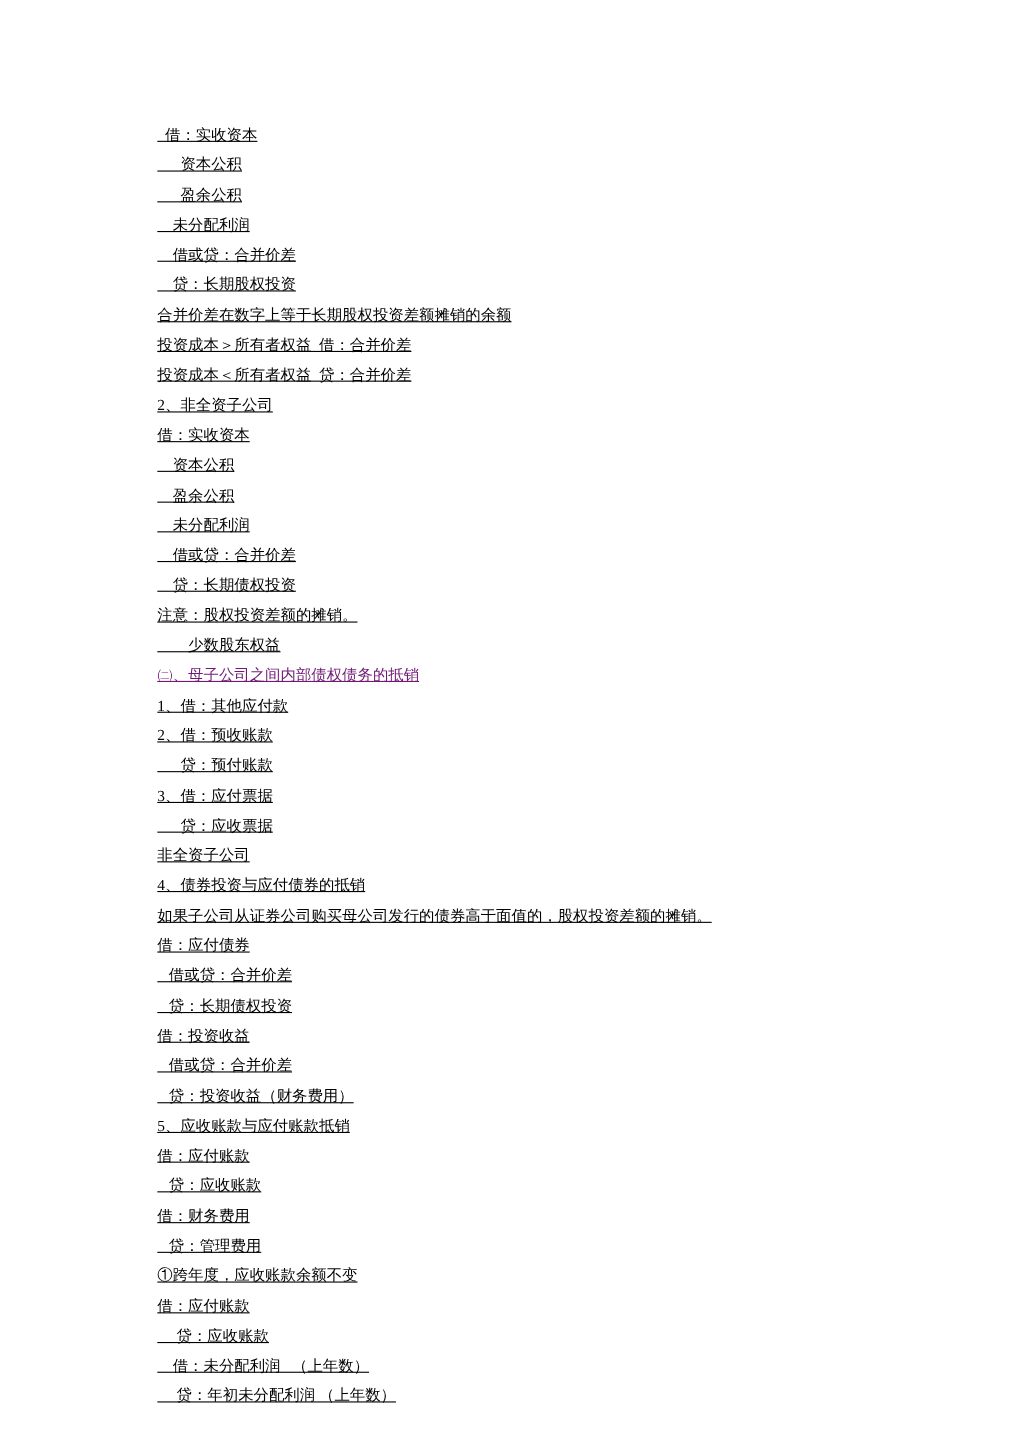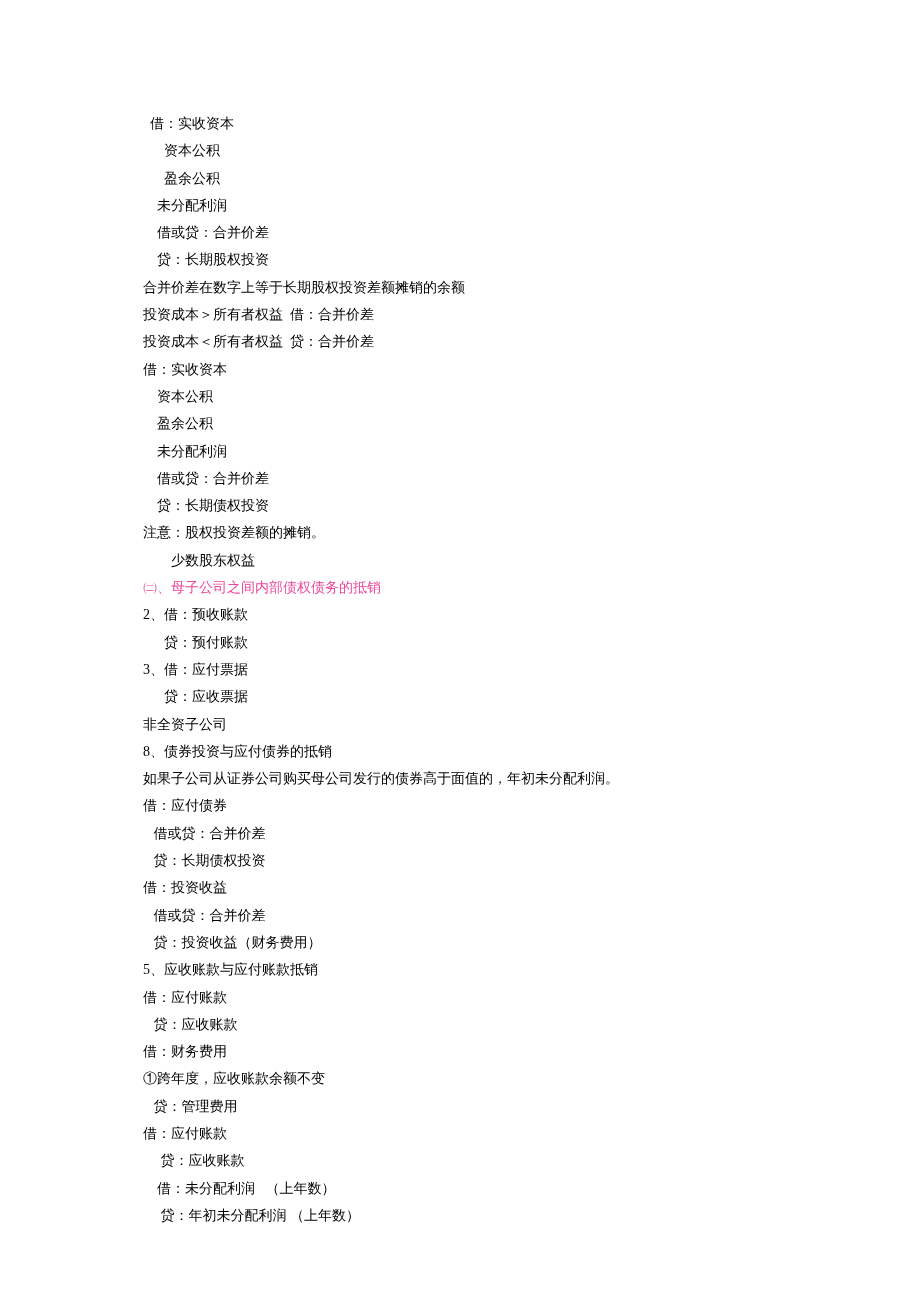--- a/index.html
+++ b/index.html
@@ -12,63 +12,66 @@
     color: #000000;
   }
   .page {
     width: 920px;
     min-height: 1302px;
     padding: 110px 0 0 143px;
     box-sizing: border-box;
   }
   .line {
     white-space: pre;
+    text-decoration: underline;
   }
   .red {
-    color: #ec4899;
+    color: #701a75;
   }
 </style>
 </head>
 <body>
 
 <div class="page" id="page-root">
     <div class="line">  借：实收资本</div>
     <div class="line">      资本公积</div>
     <div class="line">      盈余公积</div>
     <div class="line">    未分配利润</div>
     <div class="line">    借或贷：合并价差</div>
     <div class="line">    贷：长期股权投资</div>
     <div class="line">合并价差在数字上等于长期股权投资差额摊销的余额</div>
     <div class="line">投资成本＞所有者权益  借：合并价差</div>
     <div class="line">投资成本＜所有者权益  贷：合并价差</div>
+    <div class="line">2、非全资子公司</div>
     <div class="line">借：实收资本</div>
     <div class="line">    资本公积</div>
     <div class="line">    盈余公积</div>
     <div class="line">    未分配利润</div>
     <div class="line">    借或贷：合并价差</div>
     <div class="line">    贷：长期债权投资</div>
     <div class="line">注意：股权投资差额的摊销。</div>
     <div class="line">        少数股东权益</div>
     <div class="line red">㈡、母子公司之间内部债权债务的抵销</div>
+    <div class="line">1、借：其他应付款</div>
     <div class="line">2、借：预收账款</div>
     <div class="line">      贷：预付账款</div>
     <div class="line">3、借：应付票据</div>
     <div class="line">      贷：应收票据</div>
     <div class="line">非全资子公司</div>
-    <div class="line">8、债券投资与应付债券的抵销</div>
-    <div class="line">如果子公司从证券公司购买母公司发行的债券高于面值的，年初未分配利润。</div>
+    <div class="line">4、债券投资与应付债券的抵销</div>
+    <div class="line">如果子公司从证券公司购买母公司发行的债券高于面值的，股权投资差额的摊销。</div>
     <div class="line">借：应付债券</div>
     <div class="line">   借或贷：合并价差</div>
     <div class="line">   贷：长期债权投资</div>
     <div class="line">借：投资收益</div>
     <div class="line">   借或贷：合并价差</div>
     <div class="line">   贷：投资收益（财务费用）</div>
     <div class="line">5、应收账款与应付账款抵销</div>
     <div class="line">借：应付账款</div>
     <div class="line">   贷：应收账款</div>
     <div class="line">借：财务费用</div>
+    <div class="line">   贷：管理费用</div>
     <div class="line">①跨年度，应收账款余额不变</div>
-    <div class="line">   贷：管理费用</div>
     <div class="line">借：应付账款</div>
     <div class="line">     贷：应收账款</div>
     <div class="line">    借：未分配利润   （上年数）</div>
     <div class="line">     贷：年初未分配利润 （上年数）</div>
   </div>
 
 </body></html>

